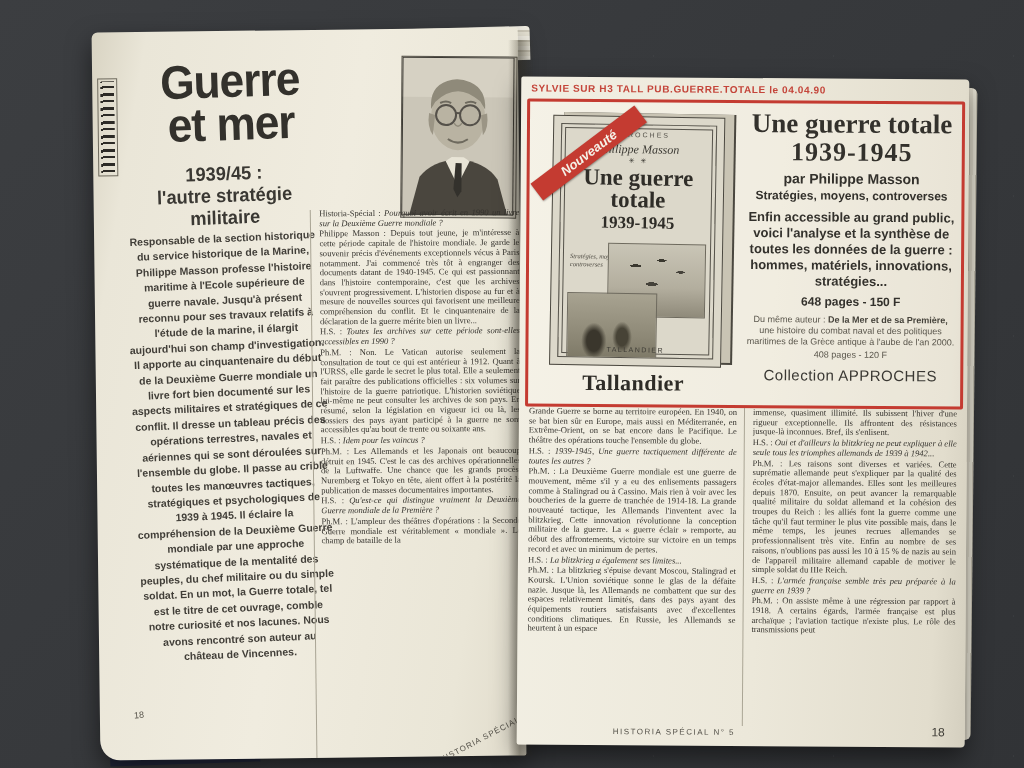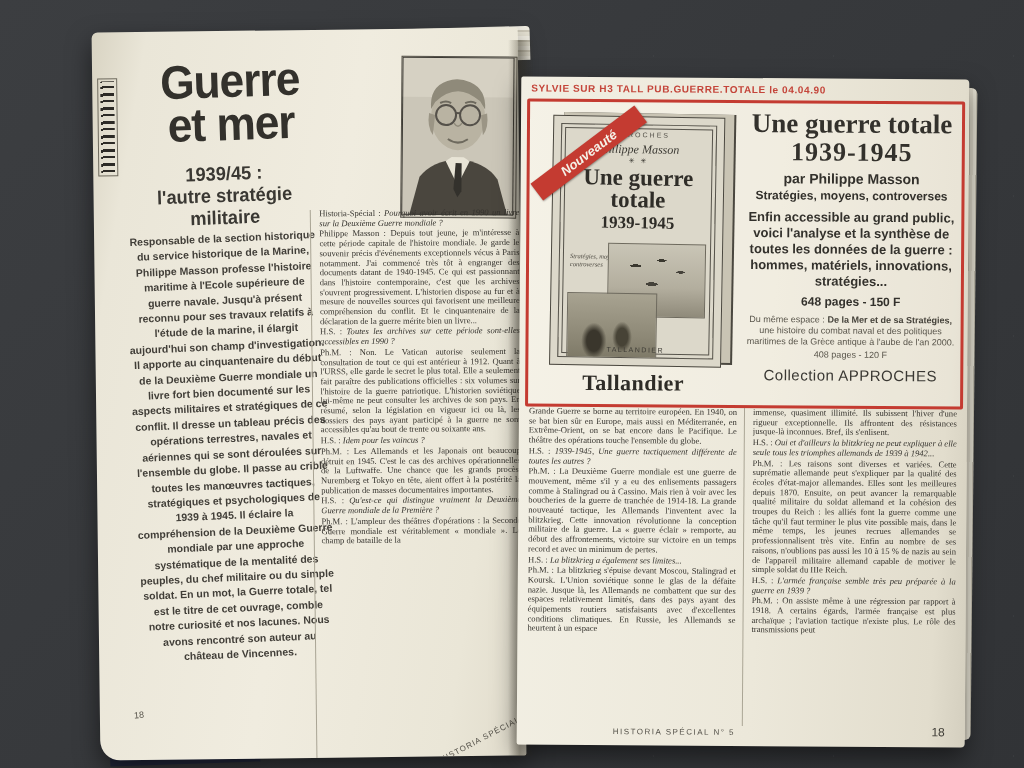--- a/index.html
+++ b/index.html
@@ -240,22 +240,22 @@
       </div>
 
       <div class="adtext">
         <div class="ad-title">Une guerre totale</div>
         <div class="ad-years">1939-1945</div>
         <div class="ad-byline">par Philippe Masson</div>
         <div class="ad-tag">Stratégies, moyens, controverses</div>
         <div class="ad-pitch">Enfin accessible au grand public, voici l'analyse et la synthèse de toutes les données de la guerre : hommes, matériels, innovations, stratégies...</div>
         <div class="ad-pp">648 pages - 150 F</div>
         <div class="ad-also">
-          <span>Du même espace :</span>
-          <b>De la Mer et de sa Stratégies,</b>
+          <span>Du même auteur :</span>
+          <b>De la Mer et de sa Première,</b>
           <span>une histoire du combat naval et des politiques maritimes de la Grèce antique à l'aube de l'an 2000.</span>
         </div>
         <div class="ad-alsopp">408 pages - 120 F</div>
         <div class="ad-coll">Collection APPROCHES</div>
       </div>
     </div>
 
     <div class="rp-cols">
       <div class="rp-col rp-col1">
           <p class="ipara answer">Grande Guerre se borne au territoire européen. En 1940, on se bat bien sûr en Europe, mais aussi en Méditerranée, en Extrême-Orient, on se bat encore dans le Pacifique. Le théâtre des opérations touche l'ensemble du globe.</p>

